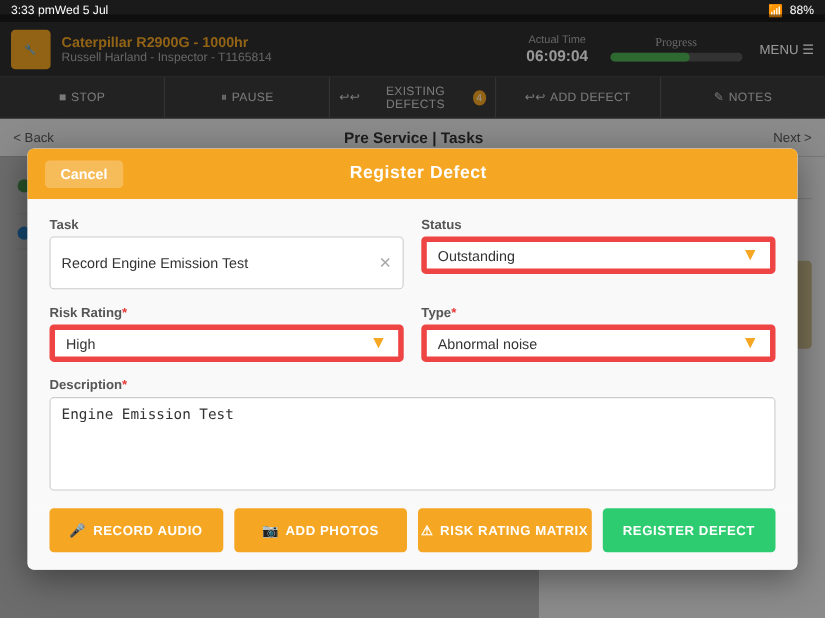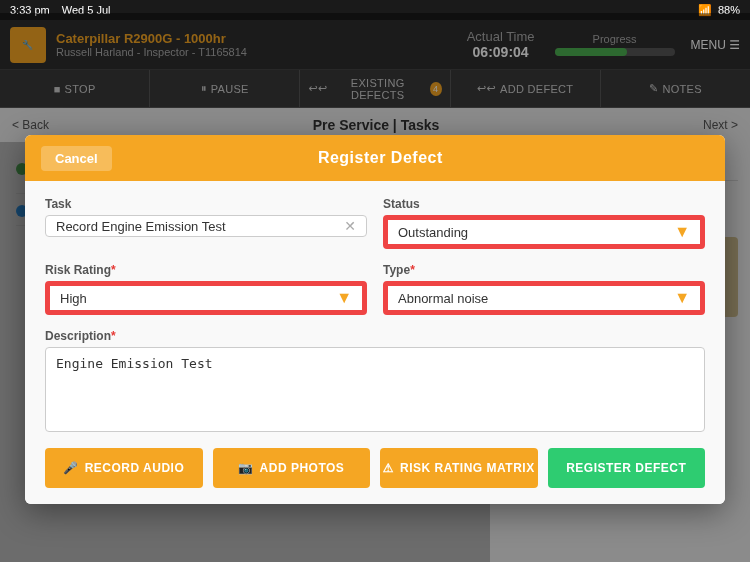--- a/index.html
+++ b/index.html
@@ -16,21 +16,21 @@
     .status-bar {
       background: #1a1a1a;
       color: #fff;
       font-size: 11px;
       padding: 3px 10px;
       display: flex;
       justify-content: space-between;
       align-items: center;
       height: 20px;
     }
-    .status-left { display: flex; gap: 12px; }
+    .status-left { display: flex; gap: 0; }
     .status-right { display: flex; gap: 6px; align-items: center; }
 
     
     .app-header {
       background: #2d2d2d;
       display: flex;
       align-items: center;
       padding: 6px 10px;
       height: 50px;
       border-bottom: 1px solid #444;
@@ -46,24 +46,24 @@
     }
     .app-header-info { flex: 1; }
     .app-header-title { color: #f5a623; font-size: 13px; font-weight: 700; }
     .app-header-sub { color: #aaa; font-size: 11px; }
     .app-header-center {
       display: flex;
       flex-direction: column;
       align-items: center;
       margin: 0 20px;
     }
-    .app-header-center .label { color: #aaa; font-size: 13px; }
+    .app-header-center .label { color: #aaa; font-size: 10px; }
     .app-header-center .value { color: #fff; font-size: 14px; font-weight: 600; }
     .app-header-progress { display: flex; flex-direction: column; align-items: center; }
-    .progress-label { color: #aaa; font-size: 11px; margin-bottom: 3px; }
+    .progress-label { color: #aaa; font-size: 11px; margin-bottom: 3px; font-family: Liberation Serif, serif; }
     .progress-bar-container { width: 120px; height: 8px; background: #555; border-radius: 4px; }
     .progress-bar-fill { height: 8px; background: #4CAF50; border-radius: 4px; width: 60%; }
     .menu-btn {
       color: #fff; font-size: 12px; margin-left: 16px;
       background: none; border: none; cursor: pointer;
     }
 
     
     .toolbar {
       background: #3a3a3a;
@@ -188,21 +188,21 @@
       border: 1px solid #ccc;
       border-radius: 4px;
       padding: 7px 10px;
       font-size: 13px;
       color: #333;
       background: #fff;
       outline: none;
       display: flex;
       align-items: center;
       justify-content: space-between;
-      height: 22px;
+      height: 48px;
     }
     .form-input .clear-btn {
       color: #aaa; cursor: pointer; font-size: 14px;
       background: none; border: none;
     }
     .form-select {
       border: 5px solid #ef4444;
       border-radius: 4px;
       padding: 7px 10px;
       font-size: 13px;

